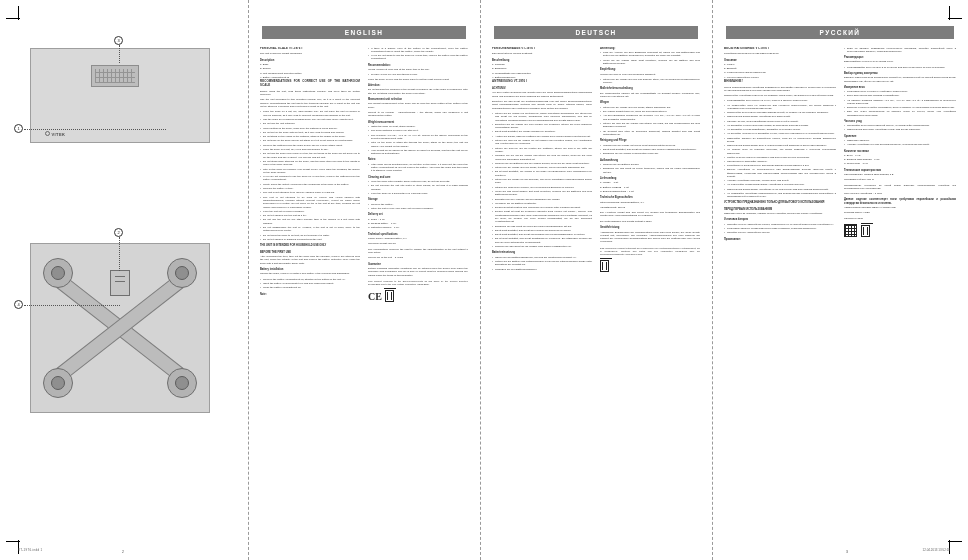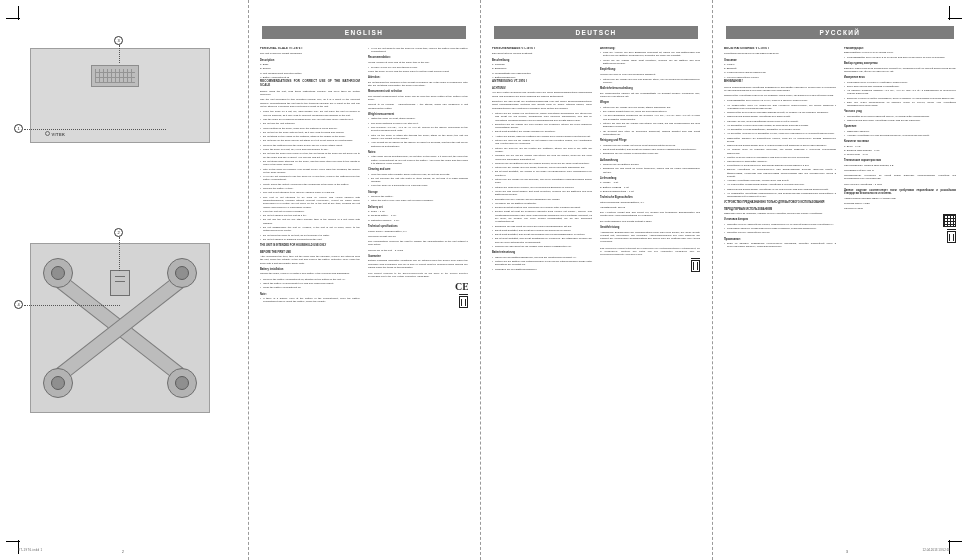--- a/index.html
+++ b/index.html
@@ -72,21 +72,21 @@
   }
   .p { margin:0 0 2px 0; }
   .li { margin:0 0 1px 0; padding-left:3px; position:relative; }
   .li:before { content:"\2022"; position:absolute; left:0; top:0; }
   .num { margin:0 0 1px 0; }
 
   
   .footer-note { font-size:2.3px; color:#3a3a3a; margin-top:3px; }
 
   
-  .marks { margin-top:4px; display:flex; align-items:flex-end; gap:4px;flex-direction:column; }
+  .marks { margin-top:4px; display:flex; align-items:flex-end; gap:4px; }
   .ce {
     font-family:"Liberation Serif", serif;
     font-size:10px; font-weight:bold; line-height:1;
     letter-spacing:-1px;
   }
   .bin {
     width:9px; height:12px; border:.7px solid #222; position:relative;
   }
   .bin:before {
     content:""; position:absolute; left:1.2px; top:1.2px; right:1.2px; bottom:1.2px;

